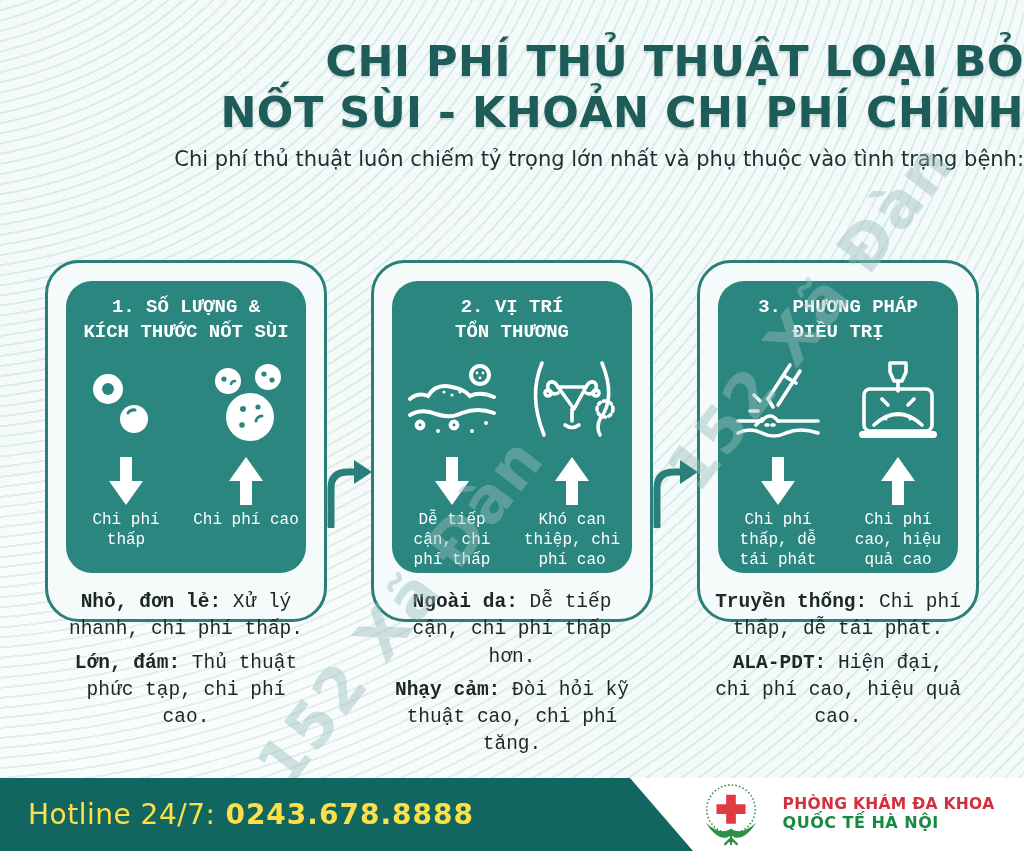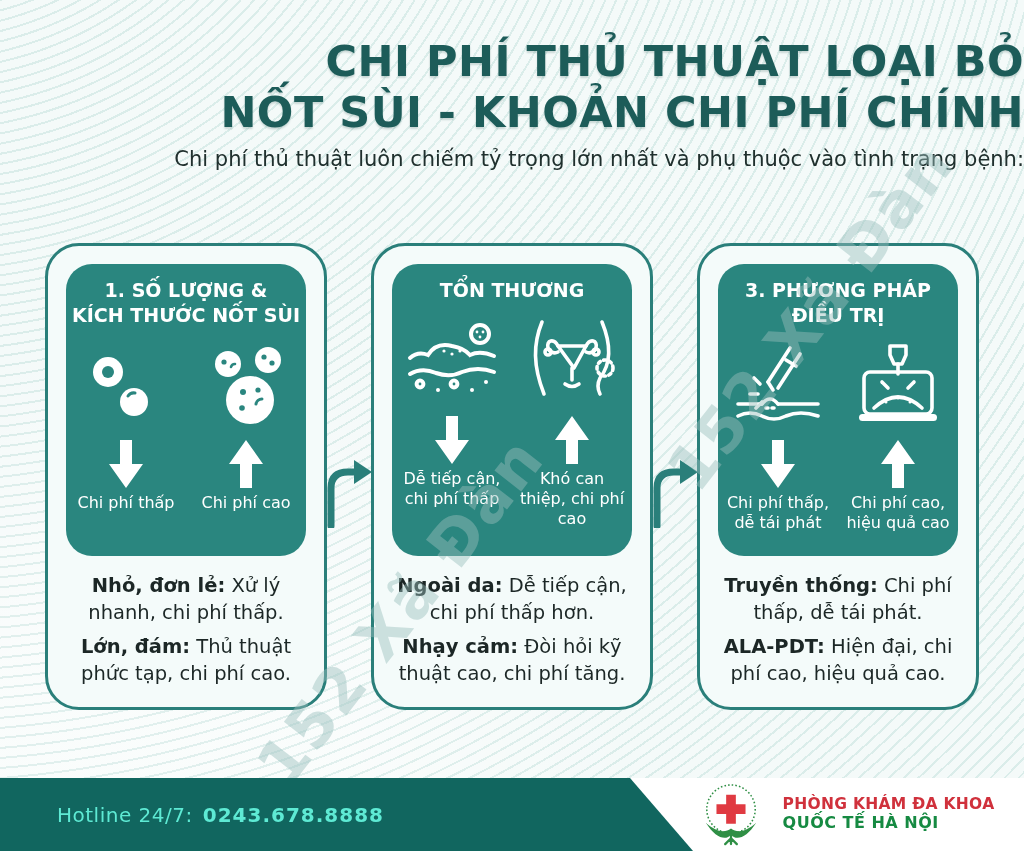--- a/index.html
+++ b/index.html
@@ -27,23 +27,23 @@
   .header { position:absolute; top:0; left:0; width:1024px; text-align:right; z-index:3; }
   .title {
     margin-top:36px;
     font-size:43px; font-weight:800; line-height:1.18;
     color:#1d5c59; letter-spacing:0.5px;
     text-shadow:0 2px 2px rgba(13,60,58,0.18);
   }
   .subtitle { margin-top:10px; font-size:21px; color:#20302e; }
 
   .column {
-    position:absolute; top:243px; width:282px; height:467px;
+    position:absolute; top:260px; width:282px; height:362px;
     border:3px solid #2a7f7a; border-radius:34px;
-    background:#f4fbfa; z-index:1;
+    background:#f4fbfa; z-index:1;font-family:Liberation Mono, monospace;
   }
   .col1 { left:45px; } .col2 { left:371px; } .col3 { left:697px; }
 
   .card {
     margin:18px 18px 0; height:292px; border-radius:26px;
     background:#2a867f; color:#ffffff;
     display:flex; flex-direction:column; align-items:center;
     padding-top:14px;
   }
   .card-header { text-align:center; font-size:19px; font-weight:800; line-height:1.3; }
@@ -58,21 +58,21 @@
   .note b { font-weight:800; }
 
   .flow-arrow { position:absolute; top:452px; z-index:2; }
   .fa1 { left:322px; } .fa2 { left:648px; }
 
   .footer-bar {
     position:absolute; left:0; bottom:0; width:1024px; height:73px;
     background:#11665f; z-index:5;
     display:flex; align-items:center;
   }
-  .hotline { padding-left:57px; color:#5eead4; font-size:20px; letter-spacing:0.5px; }
+  .hotline { padding-left:28px; color:#fde047; font-size:28px; letter-spacing:0.5px; }
   .hotline .num { font-weight:800; margin-left:10px; letter-spacing:1px; }
   .footer-white {
     position:absolute; right:0; bottom:0; width:394px; height:73px;
     background:#ffffff; z-index:6;
     clip-path:polygon(0 0, 100% 0, 100% 100%, 16% 100%);
     display:flex; align-items:center; justify-content:center;
   }
   .logo-wrap { display:flex; align-items:center; gap:21px; margin-left:40px; }
   .clinic-text { display:flex; flex-direction:column; line-height:1.15; }
   .clinic-line1 { color:#d0313c; font-weight:800; font-size:15.5px; letter-spacing:0.3px; }
@@ -145,20 +145,21 @@
     <p class="note"><b>Nhỏ, đơn lẻ:</b>
       <span>Xử lý nhanh, chi phí thấp.</span></p>
     <p class="note"><b>Lớn, đám:</b>
       <span>Thủ thuật phức tạp, chi phí cao.</span></p>
   </div>
 </div>
 
 <div class="column col2">
   <div class="card">
     <div class="card-header">
+      <div>2. VỊ TRÍ</div>
       <div>TỔN THƯƠNG</div>
     </div>
     <div class="halves">
       <div class="half">
         <div class="icon-box">
           <svg width="96" height="92" viewBox="0 0 96 92" fill="none" stroke="#ffffff" stroke-width="4" stroke-linecap="round">
             <circle cx="76" cy="16" r="9"></circle>
             <circle cx="73" cy="14" r="1.4" fill="#ffffff" stroke="none"></circle>
             <circle cx="79" cy="14" r="1.4" fill="#ffffff" stroke="none"></circle>
             <circle cx="76" cy="19" r="1.4" fill="#ffffff" stroke="none"></circle>

